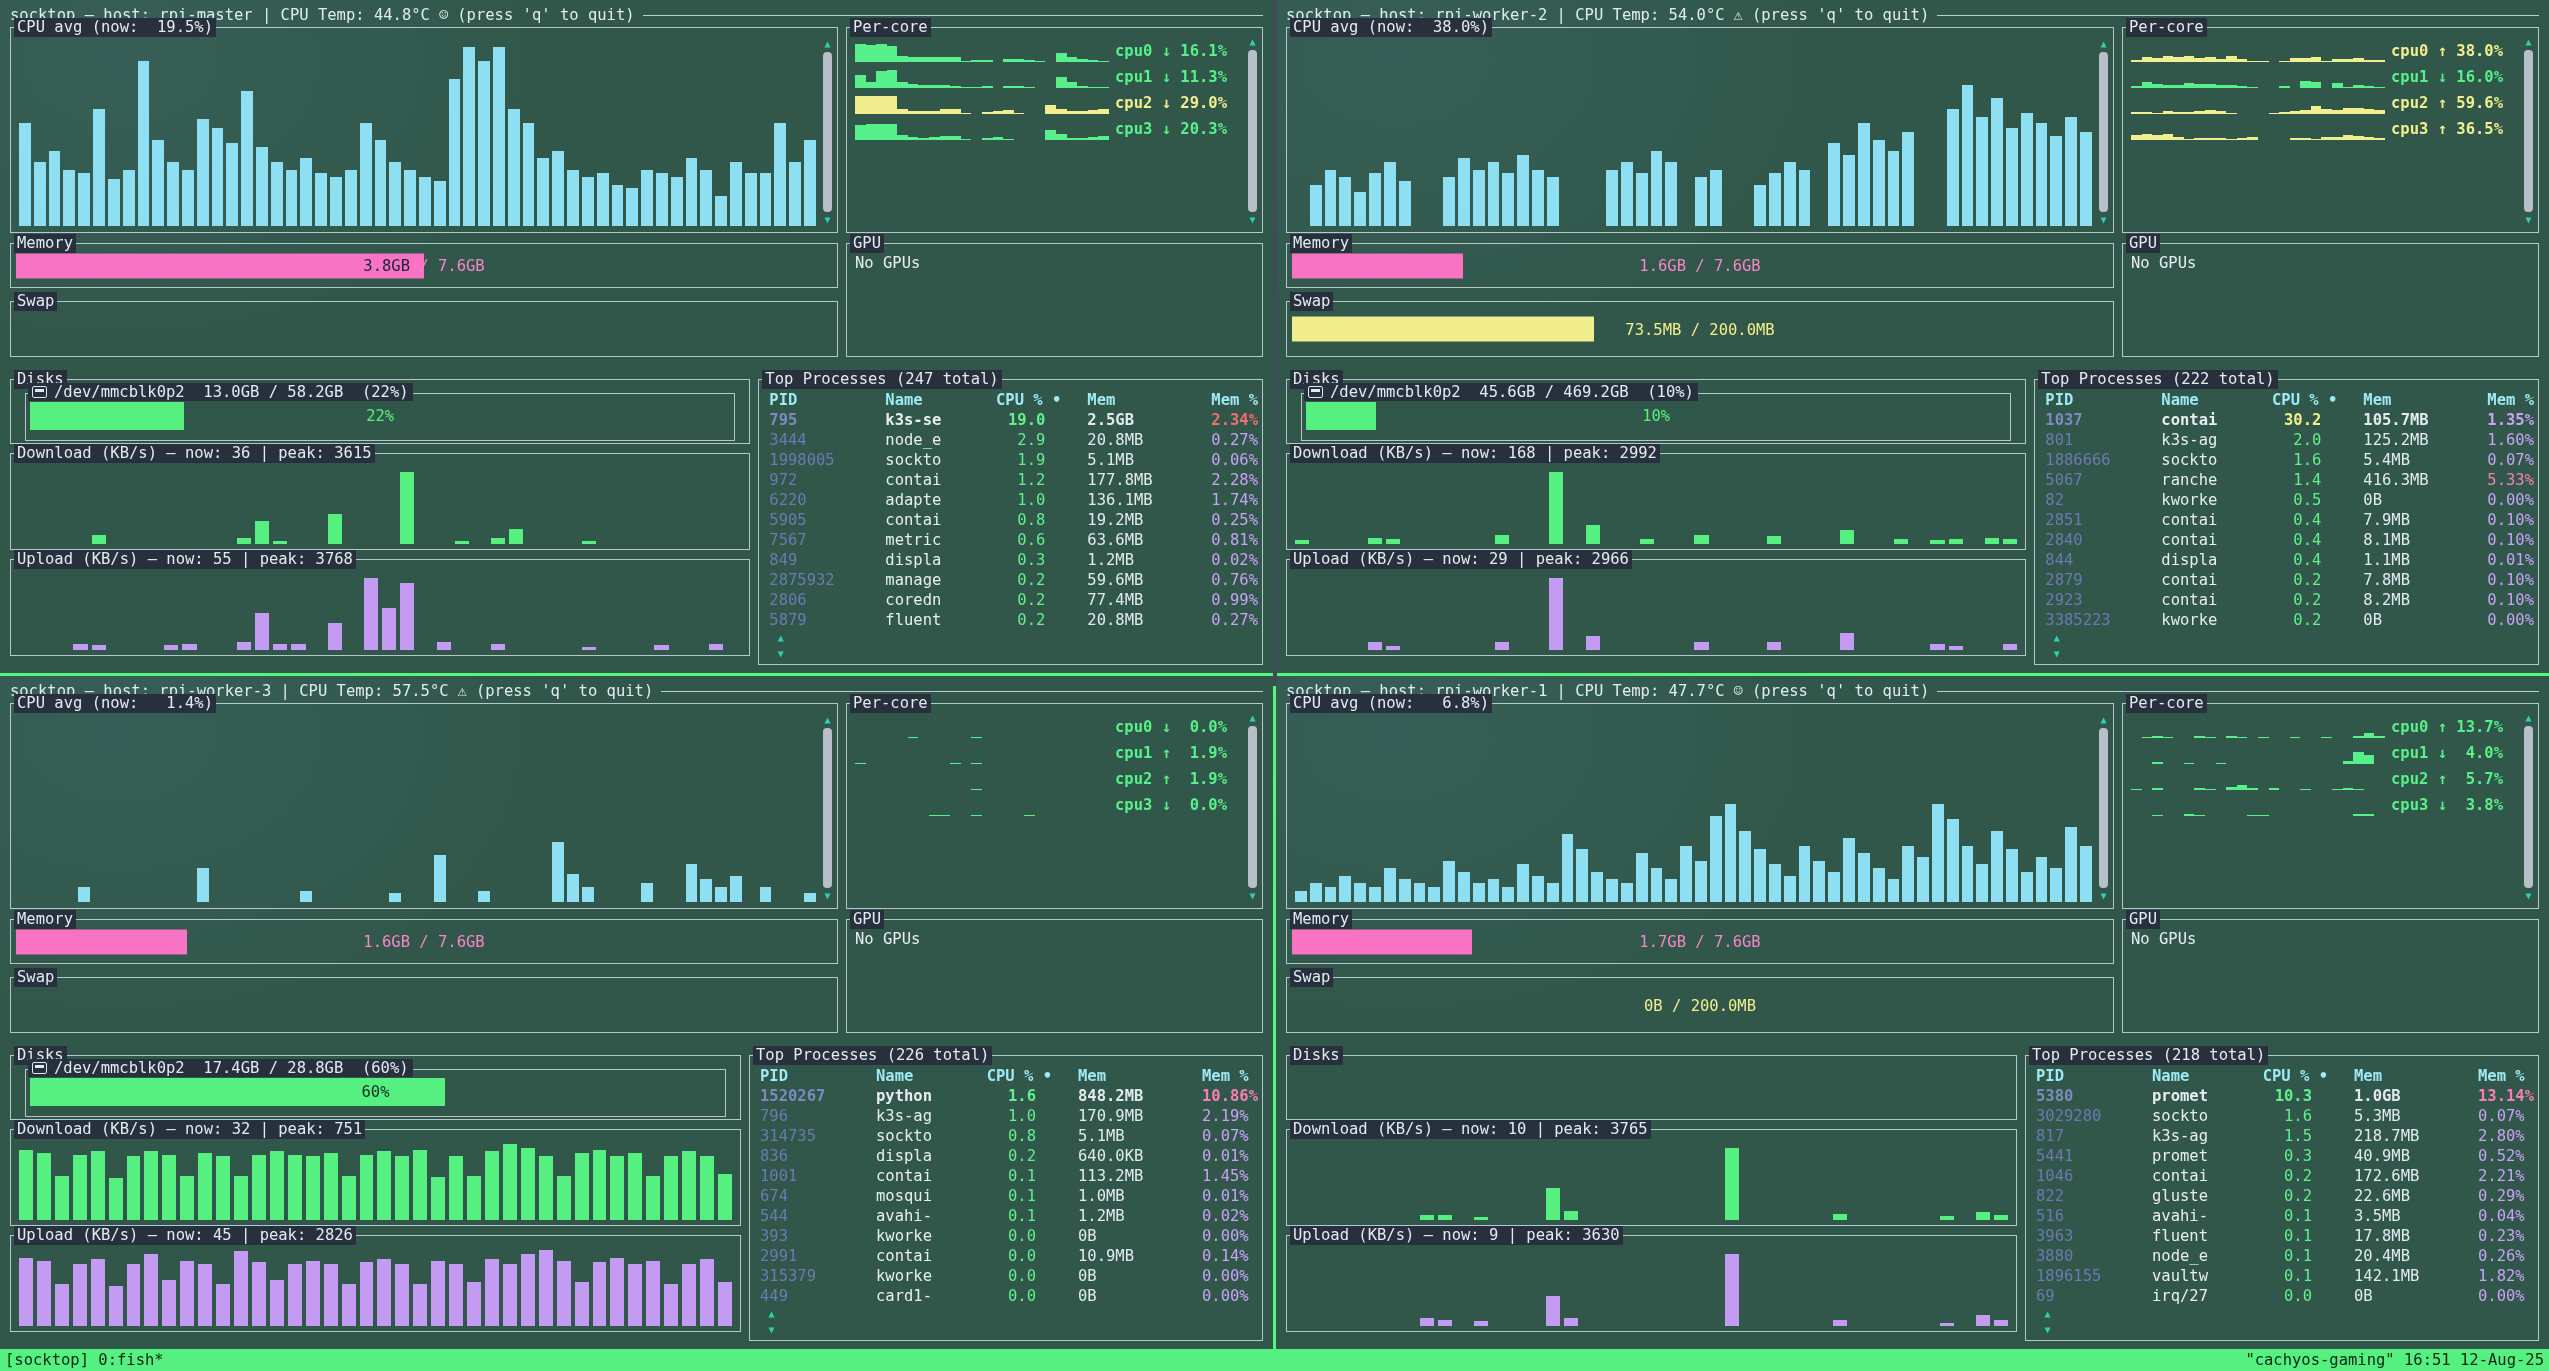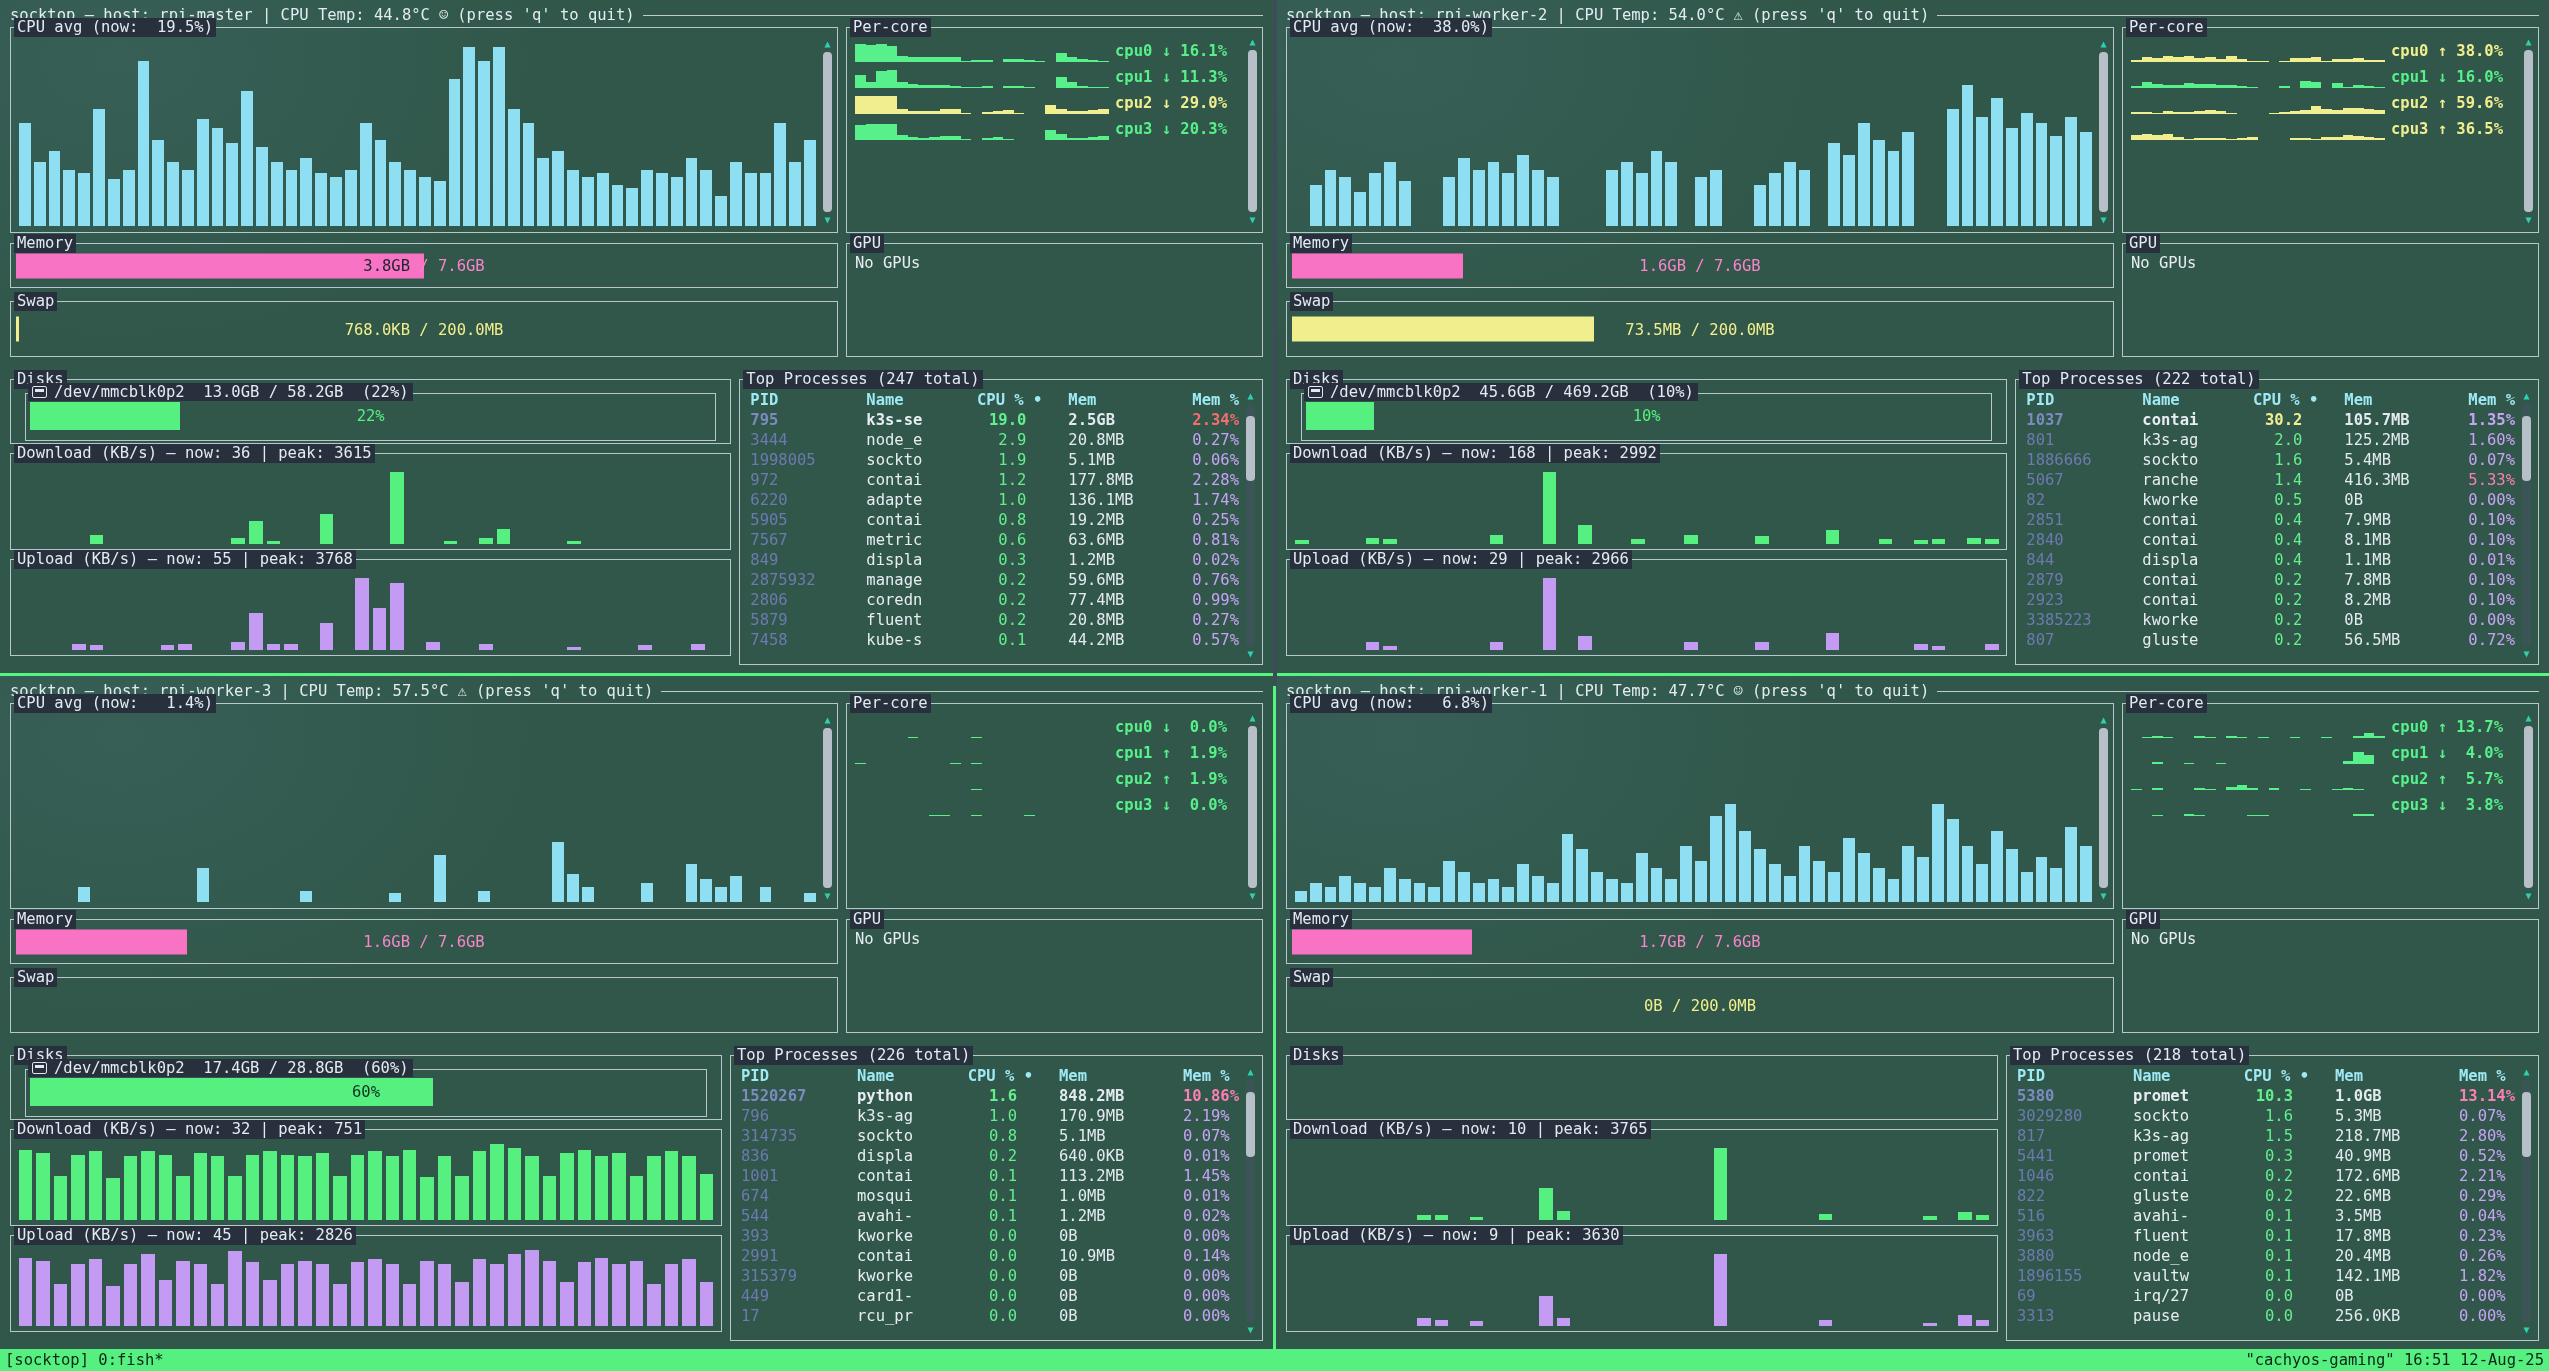--- a/index.html
+++ b/index.html
@@ -79,21 +79,21 @@
   .dicon::after{content:'';position:absolute;left:2px;right:2px;top:2px;height:3px;background:#dfe8ef;}
   .disk-bar-wrap{position:absolute;left:4px;right:4px;top:8px;height:28px;}
   .disk-label{position:absolute;left:0;right:0;top:0;bottom:0;display:flex;align-items:center;justify-content:center;color:#55f07f;}
   .disk-label .inv-holder.inv{color:#143122;}
   
   .net-box{height:92px;margin-bottom:9px;display:flex;padding:14px 8px 5px 8px;box-sizing:content-box;}
   .net-box .chart{gap:4px;}
   .dl-chart{color:#55f07f;}
   .ul-chart{color:#c39bf2;}
   
-  .proc-box{height:100%;box-sizing:border-box;padding:10px 4px 4px 10px;display:flex;}
+  .proc-box{height:100%;box-sizing:border-box;padding:10px 4px 4px 10px;display:flex;flex-direction:column;}
   .ptable{flex:1;overflow:hidden;}
   .tr{display:flex;line-height:20px;}
   .c{white-space:pre;overflow:hidden;}
   .c0{width:116px;color:#6d79b0;}
   .c1{width:94px;color:#e7edf2;}
   .c2{width:82px;text-align:right;}
   .tr:not(.head) .c2{padding-right:16px;box-sizing:border-box;}
   .c3{width:140px;padding-left:26px;box-sizing:border-box;color:#e2eaf0;}
   .c4{flex:1;padding-left:10px;}
   .head .c{color:#9fe9f5;font-weight:bold;}
@@ -325,24 +325,20 @@
       <div class="colL1" style="width:828px;">
         <div class="box gauge-box mem-box">
           <span class="blabel">Memory</span>
           <div class="gwrap">
             <div class="gfill mem-fill" style="width: 50%;"></div>
             <div class="gtext mem-text"><span class="inv-used inv">3.8GB</span><span> / 7.6GB</span></div>
           </div>
         </div>
         <div class="box gauge-box swap-box">
           <span class="blabel">Swap</span>
-          <div class="gwrap">
-            <div class="gfill swap-fill" style="width: 0.4%;"></div>
-            <div class="gtext swap-text">768.0KB / 200.0MB</div>
-          </div>
         </div>
       </div>
       <div class="colR1">
         <div class="box gpu-box">
           <span class="blabel">GPU</span>
           <div class="gpu-text">No GPUs</div>
         </div>
       </div>
     </div>
 

